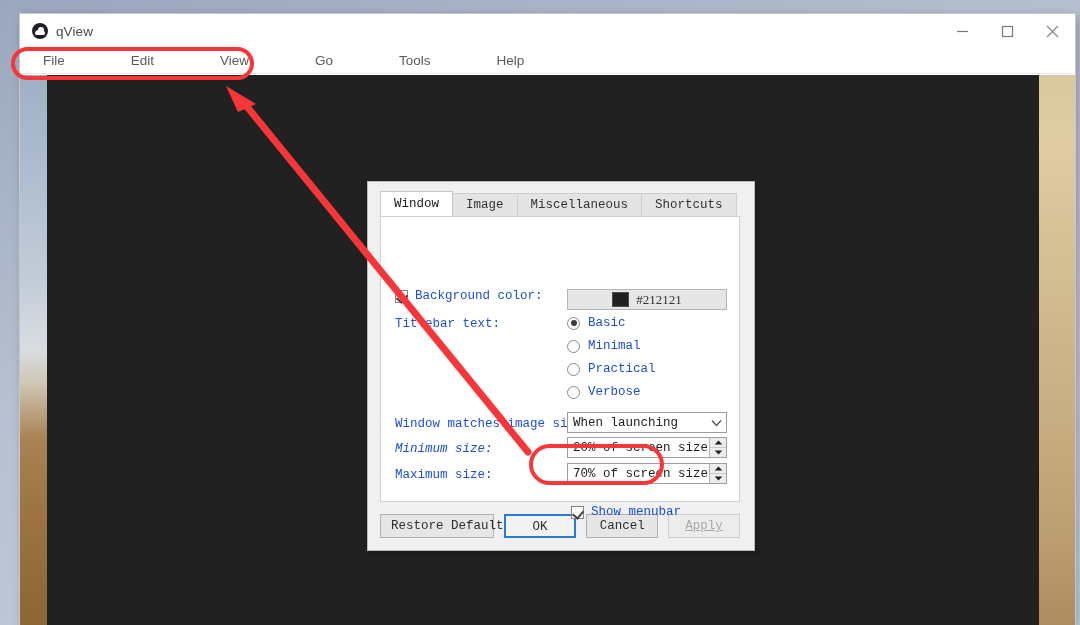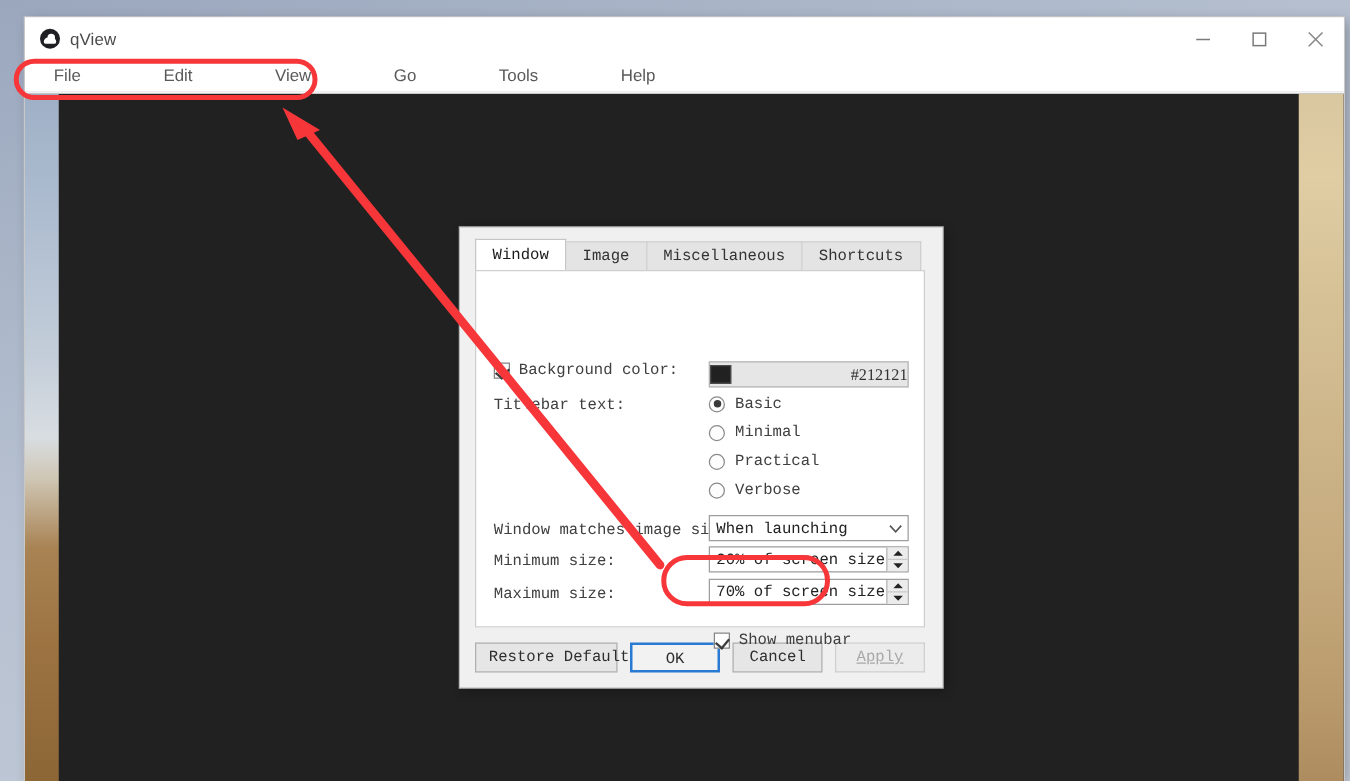--- a/index.html
+++ b/index.html
@@ -151,21 +151,21 @@
     position: absolute;
     left: 12px; right: 14px; top: 34px; bottom: 48px;
     background: #ffffff;
     border: 1px solid #cfcfcf;
     z-index: 2;
   }
 
   .row {
     position: absolute;
     font-family: "Liberation Mono", monospace;
-    font-size: 12.5px; color: #404040;
+    font-size: 12.5px; color: #1d4ed8;
   }
   .row-label { white-space: nowrap; }
 
   
   .cbox {
     width: 13px; height: 13px;
     border: 1px solid #848484;
     background: #fdfdfd;
     display: inline-block; vertical-align: -2px;
     position: relative; flex: 0 0 auto;
@@ -193,21 +193,21 @@
   }
   .radio-line { display: flex; align-items: center; gap: 8px; margin-bottom: 9px; }
 
   
   #color-button {
     position: absolute;
     left: 186px; top: 72px;
     width: 160px; height: 21px;
     background: #e6e6e6;
     border: 1px solid #b4b4b4;
-    display: flex; align-items: center; justify-content: space-between; gap: 7px;
+    display: flex; align-items: center; justify-content: center; gap: 7px;
     font-family: "Liberation Serif", serif;
     font-size: 13px; color: #333;
   }
   #color-swatch {
     width: 17px; height: 15px; flex: 0 0 auto;
     border: 1px solid #4a4a4a;
   }
 
   
   .combo {
@@ -370,21 +370,21 @@
 
         <div class="combo" style="left:186px; top:195px;">
           <span class="val">When launching</span>
           <span class="chev">
             <svg width="11" height="8" viewBox="0 0 11 8">
                 <path d="M1 1.5 L5.5 6.5 L10 1.5" fill="none" stroke="#555" stroke-width="1.3"></path>
               </svg>
           </span>
         </div>
 
-        <div class="row row-label" style="left:14px; top:225px;">Minimum size:</div>
+        <div class="row row-label" style="left:14px; top:225px;font-style:italic;">Minimum size:</div>
 
         <div class="combo" style="left:186px; top:220px;">
           <span class="val">20% of screen size</span>
           <span class="spin-btns">
             <div>
               <svg width="9" height="5" viewBox="0 0 9 5">
                   <path d="M4.5 0.5 L8.3 4.5 L0.7 4.5 Z" fill="#222"></path>
                 </svg>
             </div>
             <div>

